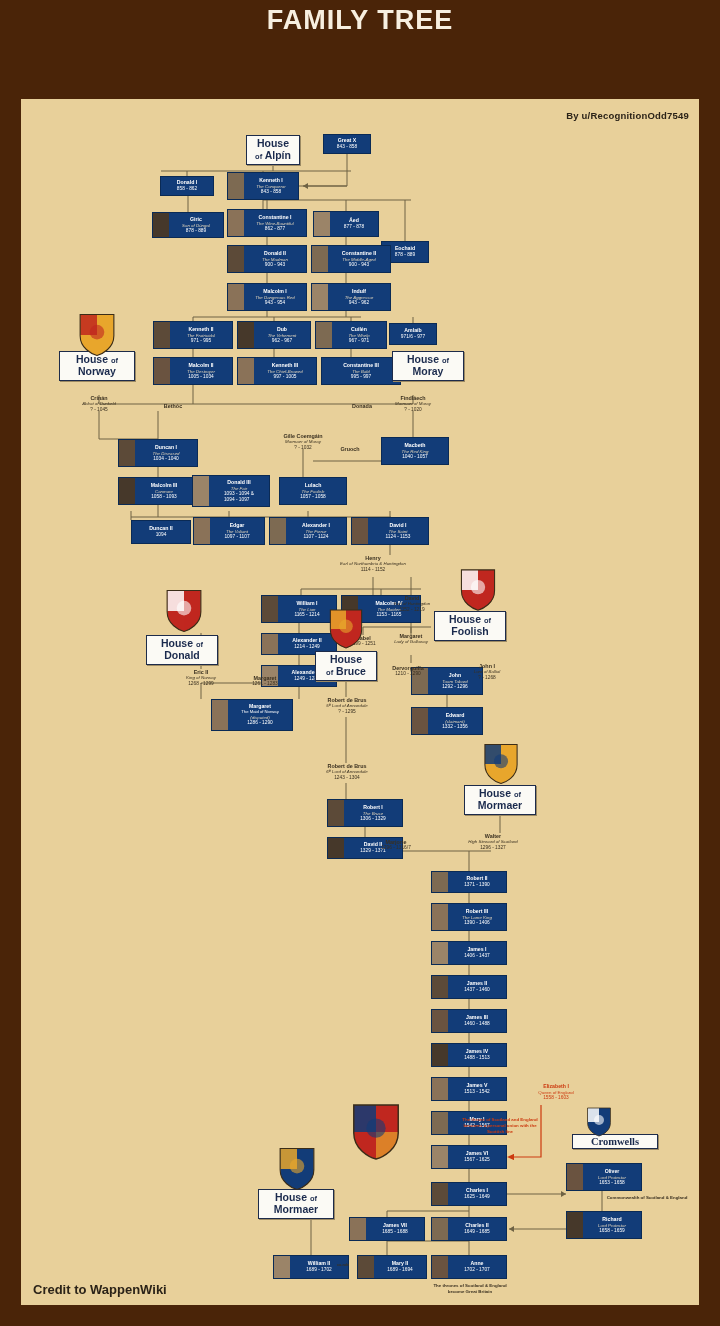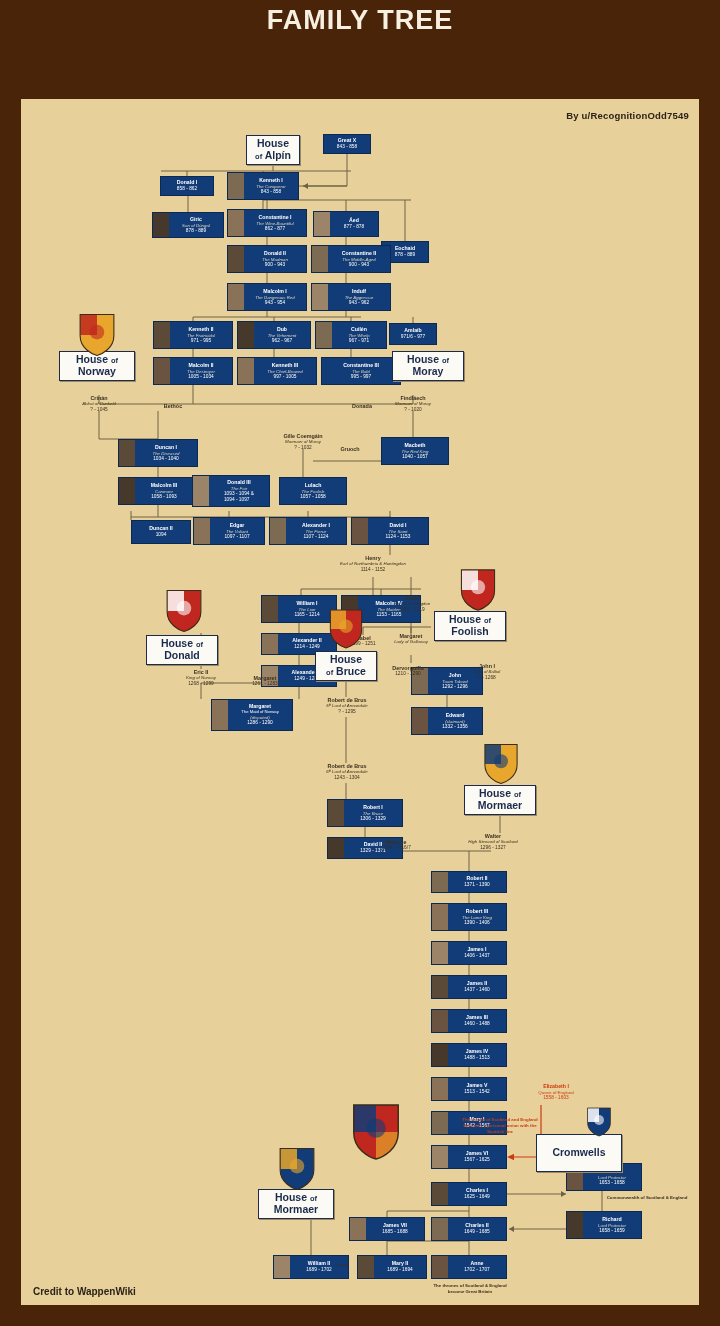--- a/index.html
+++ b/index.html
@@ -15,21 +15,21 @@
   #title-main { font-size:35px; font-weight:bold; color:#f7efe0; letter-spacing:1px;
     margin-top:10px; line-height:1; white-space:nowrap; }
   #title-main .small { font-size:25px; }
   #title-sub { font-size:27px; font-weight:bold; color:#f7efe0; letter-spacing:1px;
     margin-top:7px; line-height:1; }
   
   #panel { position:absolute; left:21px; top:99px; width:678px; height:1206px;
     background:#e8d09a; }
   #byline { position:absolute; right:10px; top:11px; font-size:9.5px; font-weight:bold;
     color:#2b2318; letter-spacing:.2px; }
-  #credit { position:absolute; left:12px; bottom:8px; font-size:10px; font-weight:bold;
+  #credit { position:absolute; left:12px; bottom:8px; font-size:13px; font-weight:bold;
     color:#2b2318; }
   
   #tree { position:absolute; left:0; top:0; width:678px; height:1206px; }
   #lines { position:absolute; left:0; top:0; width:678px; height:1206px; }
   
   .person { position:absolute; background:#123c78; border:1px solid #0a2a55;
     display:flex; align-items:stretch; overflow:hidden; }
   .person .por { width:16px; flex:0 0 16px; background:#6b5a46; }
   .person .por.p1{background:#7d6a52;} .person .por.p2{background:#5c4a38;}
   .person .por.p3{background:#8a7258;} .person .por.p4{background:#46382a;}
@@ -676,21 +676,21 @@
         <span>Donald</span>
       </div>
       <div class="house" style="left: 294px; top: 552px; width: 62px; height: 30px;">
         <span>House</span>
         <span><em>of</em> Bruce</span>
       </div>
       <div class="house" style="left: 443px; top: 686px; width: 72px; height: 30px;">
         <span>House <em>of</em></span>
         <span>Mormaer</span>
       </div>
-      <div class="house" style="left: 515px; top: 1035px; width: 86px; height: 38px;">
+      <div class="house" style="left: 551px; top: 1035px; width: 86px; height: 15px; font-family: Liberation Serif, serif;">
         <span>Cromwells</span>
       </div>
       <div class="house" style="left: 237px; top: 1090px; width: 76px; height: 30px;">
         <span>House <em>of</em></span>
         <span>Mormaer</span>
       </div>
       <div class="shield" style="left: 56px; top: 214px; width: 40px; height: 44px;"><svg viewBox="0 0 100 120" width="40" height="44">
           <defs>
             <clipPath id="cp-dunkeld-shield">
               <path d="M4,4 H96 V62 C96,96 64,112 50,116 C36,112 4,96 4,62 Z"></path>

